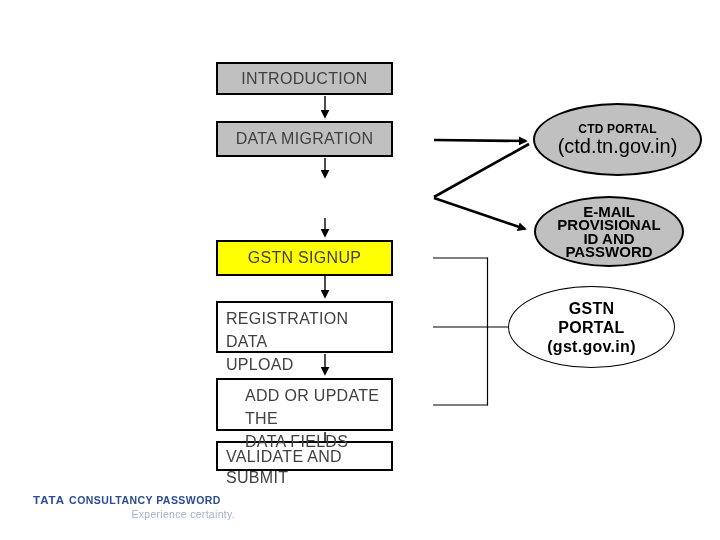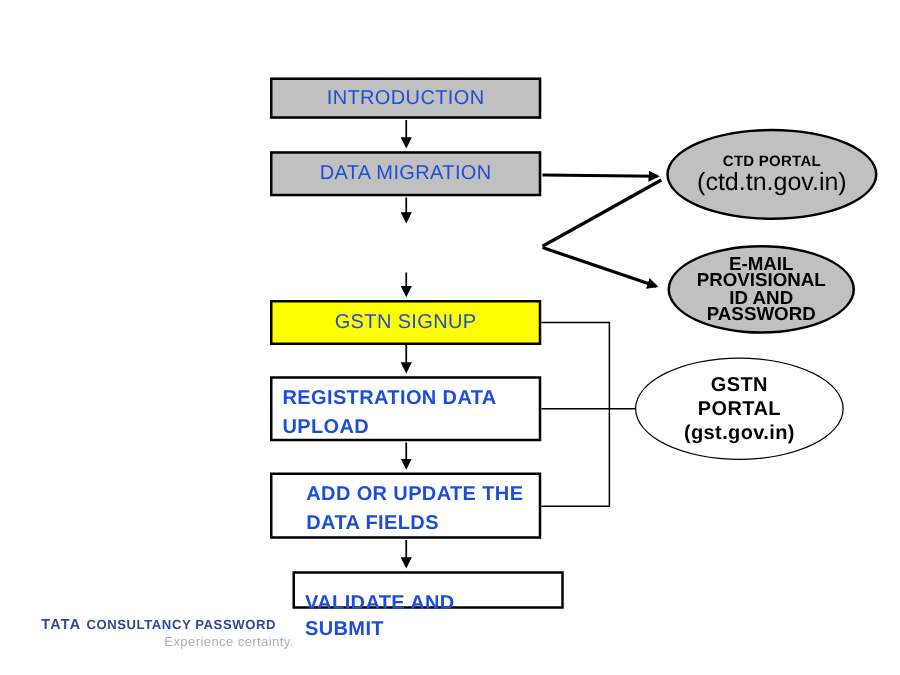--- a/index.html
+++ b/index.html
@@ -16,27 +16,27 @@
   .banner-title{
     position:absolute;left:0;top:9px;width:720px;text-align:center;
     font-size:30px;font-weight:bold;color:#ffffff;letter-spacing:0px;
     transform:scaleX(0.8);transform-origin:50% 50%;
     text-shadow:1px 2px 2px rgba(8,50,96,.55),0 0 1px #0a4f8f;
     white-space:nowrap;
   }
   .sq{position:absolute;}
   
   .fbox{
-    position:absolute;left:216px;width:217px;box-sizing:border-box;
-    border:2px solid #000;background:#c0c0c0;color:#1d4ed8;
+    position:absolute;left:216px;width:177px;box-sizing:border-box;
+    border:2px solid #000;background:#c0c0c0;color:#404040;
     font-size:16px;letter-spacing:.3px;
   }
   .fbox.center{display:flex;align-items:center;justify-content:center;text-align:center;}
   .fbox.leftalign{padding:4px 8px;line-height:23px;}
-  .fbox.white{background:#ffffff;font-weight:bold;}
+  .fbox.white{background:#ffffff;}
   .fbox.yellow{background:#ffff00;}
   .fbox .ln{display:block;position:relative;z-index:2;}
   .overflowing{overflow:visible;}
   
   .ell{
     position:absolute;box-sizing:border-box;border-radius:50%;
     background:#c0c0c0;border:2px solid #000;color:#000;
     display:flex;flex-direction:column;align-items:center;justify-content:center;
     text-align:center;
   }
@@ -98,21 +98,21 @@
   <div class="fbox leftalign white" style="top:301px;height:52px;">
     <span class="ln">REGISTRATION DATA</span>
     <span class="ln">UPLOAD</span>
   </div>
 
   <div class="fbox leftalign white" style="top:378px;height:53px;padding-left:27px;">
     <span class="ln">ADD OR UPDATE THE</span>
     <span class="ln">DATA FIELDS</span>
   </div>
 
-  <div class="fbox leftalign white overflowing" style="top:457px;height:30px;line-height:21px;padding-top:13px;margin-left:18px;">
+  <div class="fbox leftalign white overflowing" style="top:441px;height:30px;line-height:21px;padding-top:3px;">
     <span class="ln">VALIDATE AND</span>
     <span class="ln">SUBMIT</span>
   </div>
 
   <div class="ell" style="left:533px;top:103px;width:169px;height:73px;">
     <span class="ell-small">CTD PORTAL</span>
     <span class="ell-big">(ctd.tn.gov.in)</span>
   </div>
 
   <div class="ell ell-lines-sm" style="left:534px;top:196px;width:150px;height:71px;">

